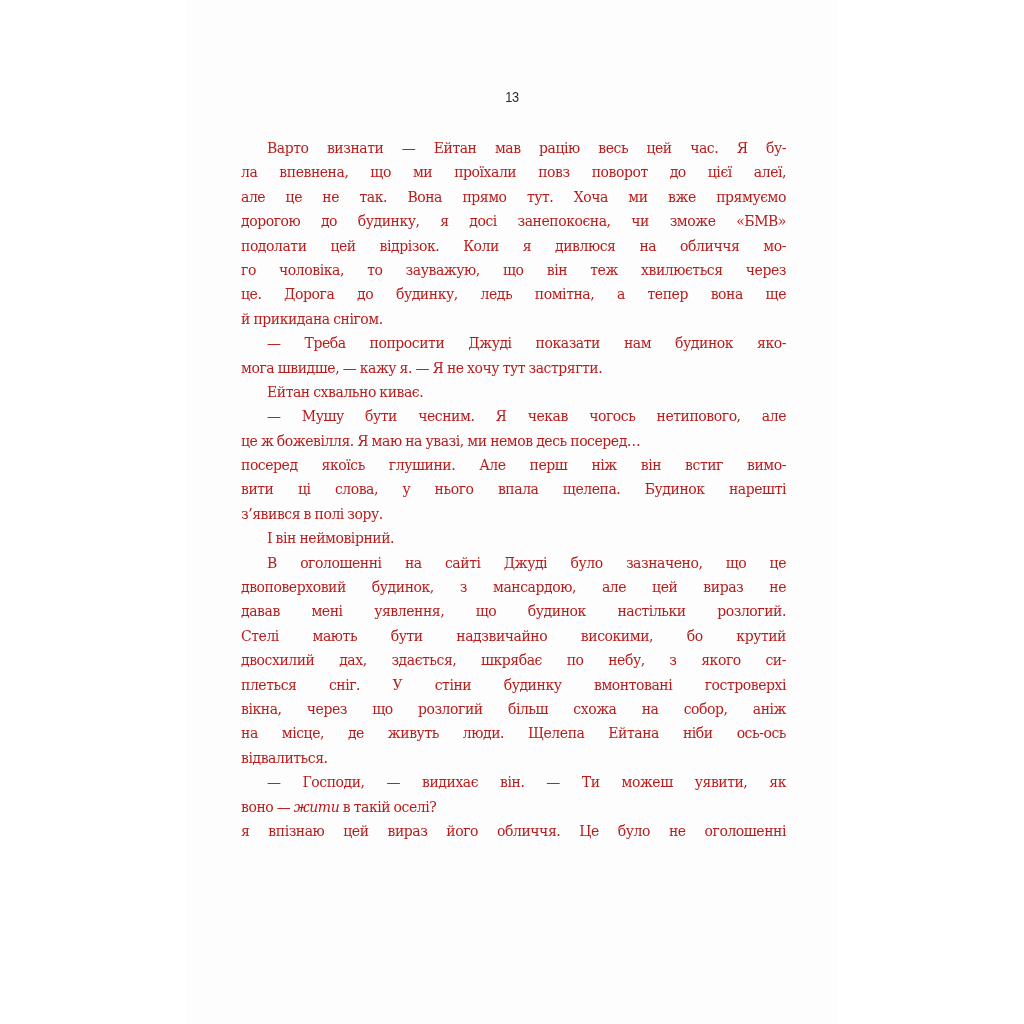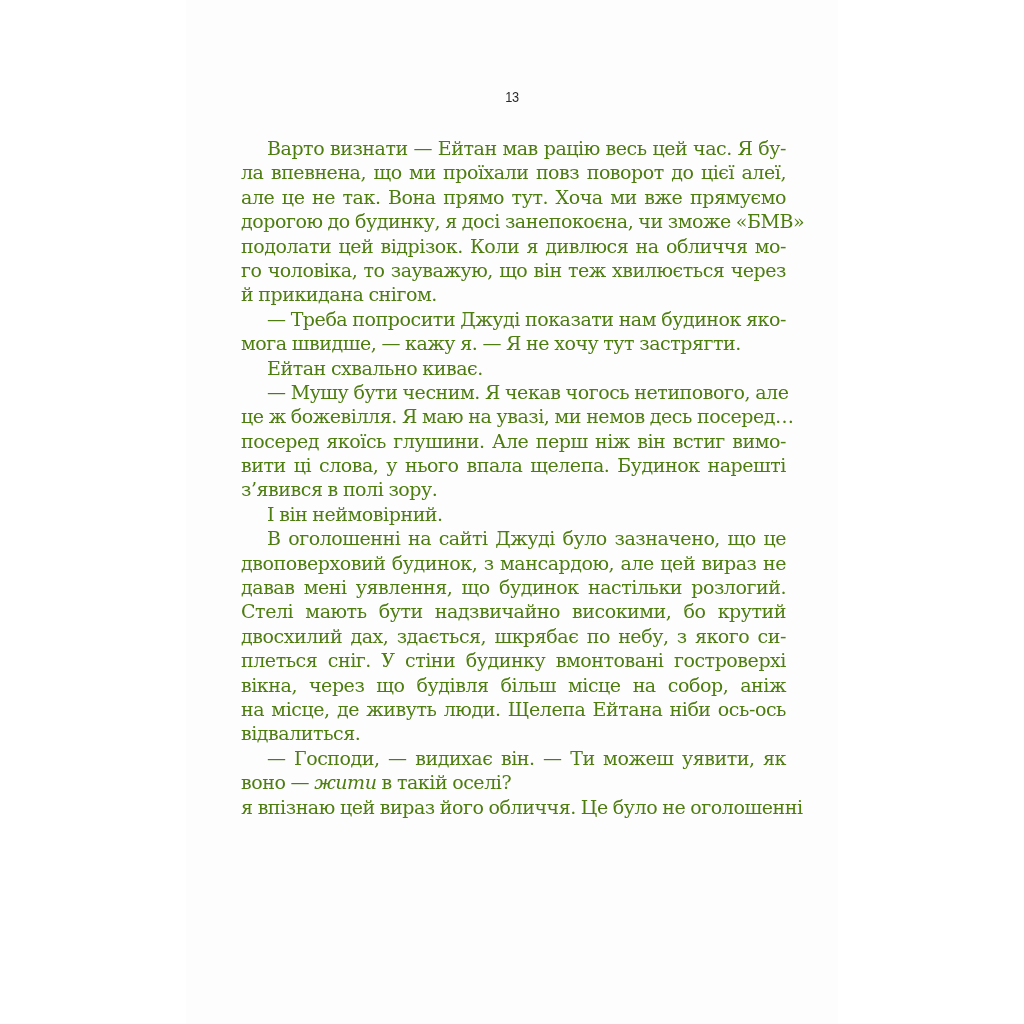--- a/index.html
+++ b/index.html
@@ -29,23 +29,23 @@
       color: #2a2a2a;
       letter-spacing: -0.5px;
       transform: scaleX(0.85);
     }
     .body-text {
       position: absolute;
       left: 55px;
       top: 136px;
       width: 545px;
       font-family: "DejaVu Serif", serif;
-      font-size: 19px;
+      font-size: 14px;
       line-height: 24.4px;
-      color: #4d7c0f;
+      color: #b91c1c;
       letter-spacing: -0.45px;
       word-spacing: -0.5px;
     }
     .line {
       display: block;
       white-space: nowrap;
       text-align: justify;
       text-align-last: justify;
       height: 24.4px;
     }
@@ -66,20 +66,21 @@
 <div class="page">
   <div class="page-number">13</div>
 
   <div class="body-text">
     <span class="line indent">Варто визнати — Ейтан мав рацію весь цей час. Я бу-</span>
     <span class="line">ла впевнена, що ми проїхали повз поворот до цієї алеї,</span>
     <span class="line">але це не так. Вона прямо тут. Хоча ми вже прямуємо</span>
     <span class="line">дорогою до будинку, я досі занепокоєна, чи зможе «БМВ»</span>
     <span class="line">подолати цей відрізок. Коли я дивлюся на обличчя мо-</span>
     <span class="line">го чоловіка, то зауважую, що він теж хвилюється через</span>
+    <span class="line">це. Дорога до будинку, ледь помітна, а тепер вона ще</span>
     <span class="line last">й прикидана снігом.</span>
 
     <span class="line indent">— Треба попросити Джуді показати нам будинок яко-</span>
     <span class="line last">мога швидше, — кажу я. — Я не хочу тут застрягти.</span>
 
     <span class="line indent last">Ейтан схвально киває.</span>
 
     <span class="line indent">— Мушу бути чесним. Я чекав чогось нетипового, але</span>
     <span class="line last">це ж божевілля. Я маю на увазі, ми немов десь посеред…</span>
 
@@ -88,21 +89,21 @@
     <span class="line last">з’явився в полі зору.</span>
 
     <span class="line indent last">І він неймовірний.</span>
 
     <span class="line indent">В оголошенні на сайті Джуді було зазначено, що це</span>
     <span class="line">двоповерховий будинок, з мансардою, але цей вираз не</span>
     <span class="line">давав мені уявлення, що будинок настільки розлогий.</span>
     <span class="line">Стелі мають бути надзвичайно високими, бо крутий</span>
     <span class="line">двосхилий дах, здається, шкрябає по небу, з якого си-</span>
     <span class="line">плеться сніг. У стіни будинку вмонтовані гостроверхі</span>
-    <span class="line">вікна, через що будівля більш місце на собор, аніж</span>
+    <span class="line">вікна, через що розлогий більш схожа на собор, аніж</span>
     <span class="line">на місце, де живуть люди. Щелепа Ейтана ніби ось-ось</span>
     <span class="line last">відвалиться.</span>
 
     <span class="line indent">— Господи, — видихає він. — Ти можеш уявити, як</span>
     <span class="line last"><span>воно — </span><em>жити</em><span> в такій оселі?</span></span>
 
     <span class="line">я впізнаю цей вираз його обличчя. Це було не оголошенні</span>
   </div>
 </div>
 

